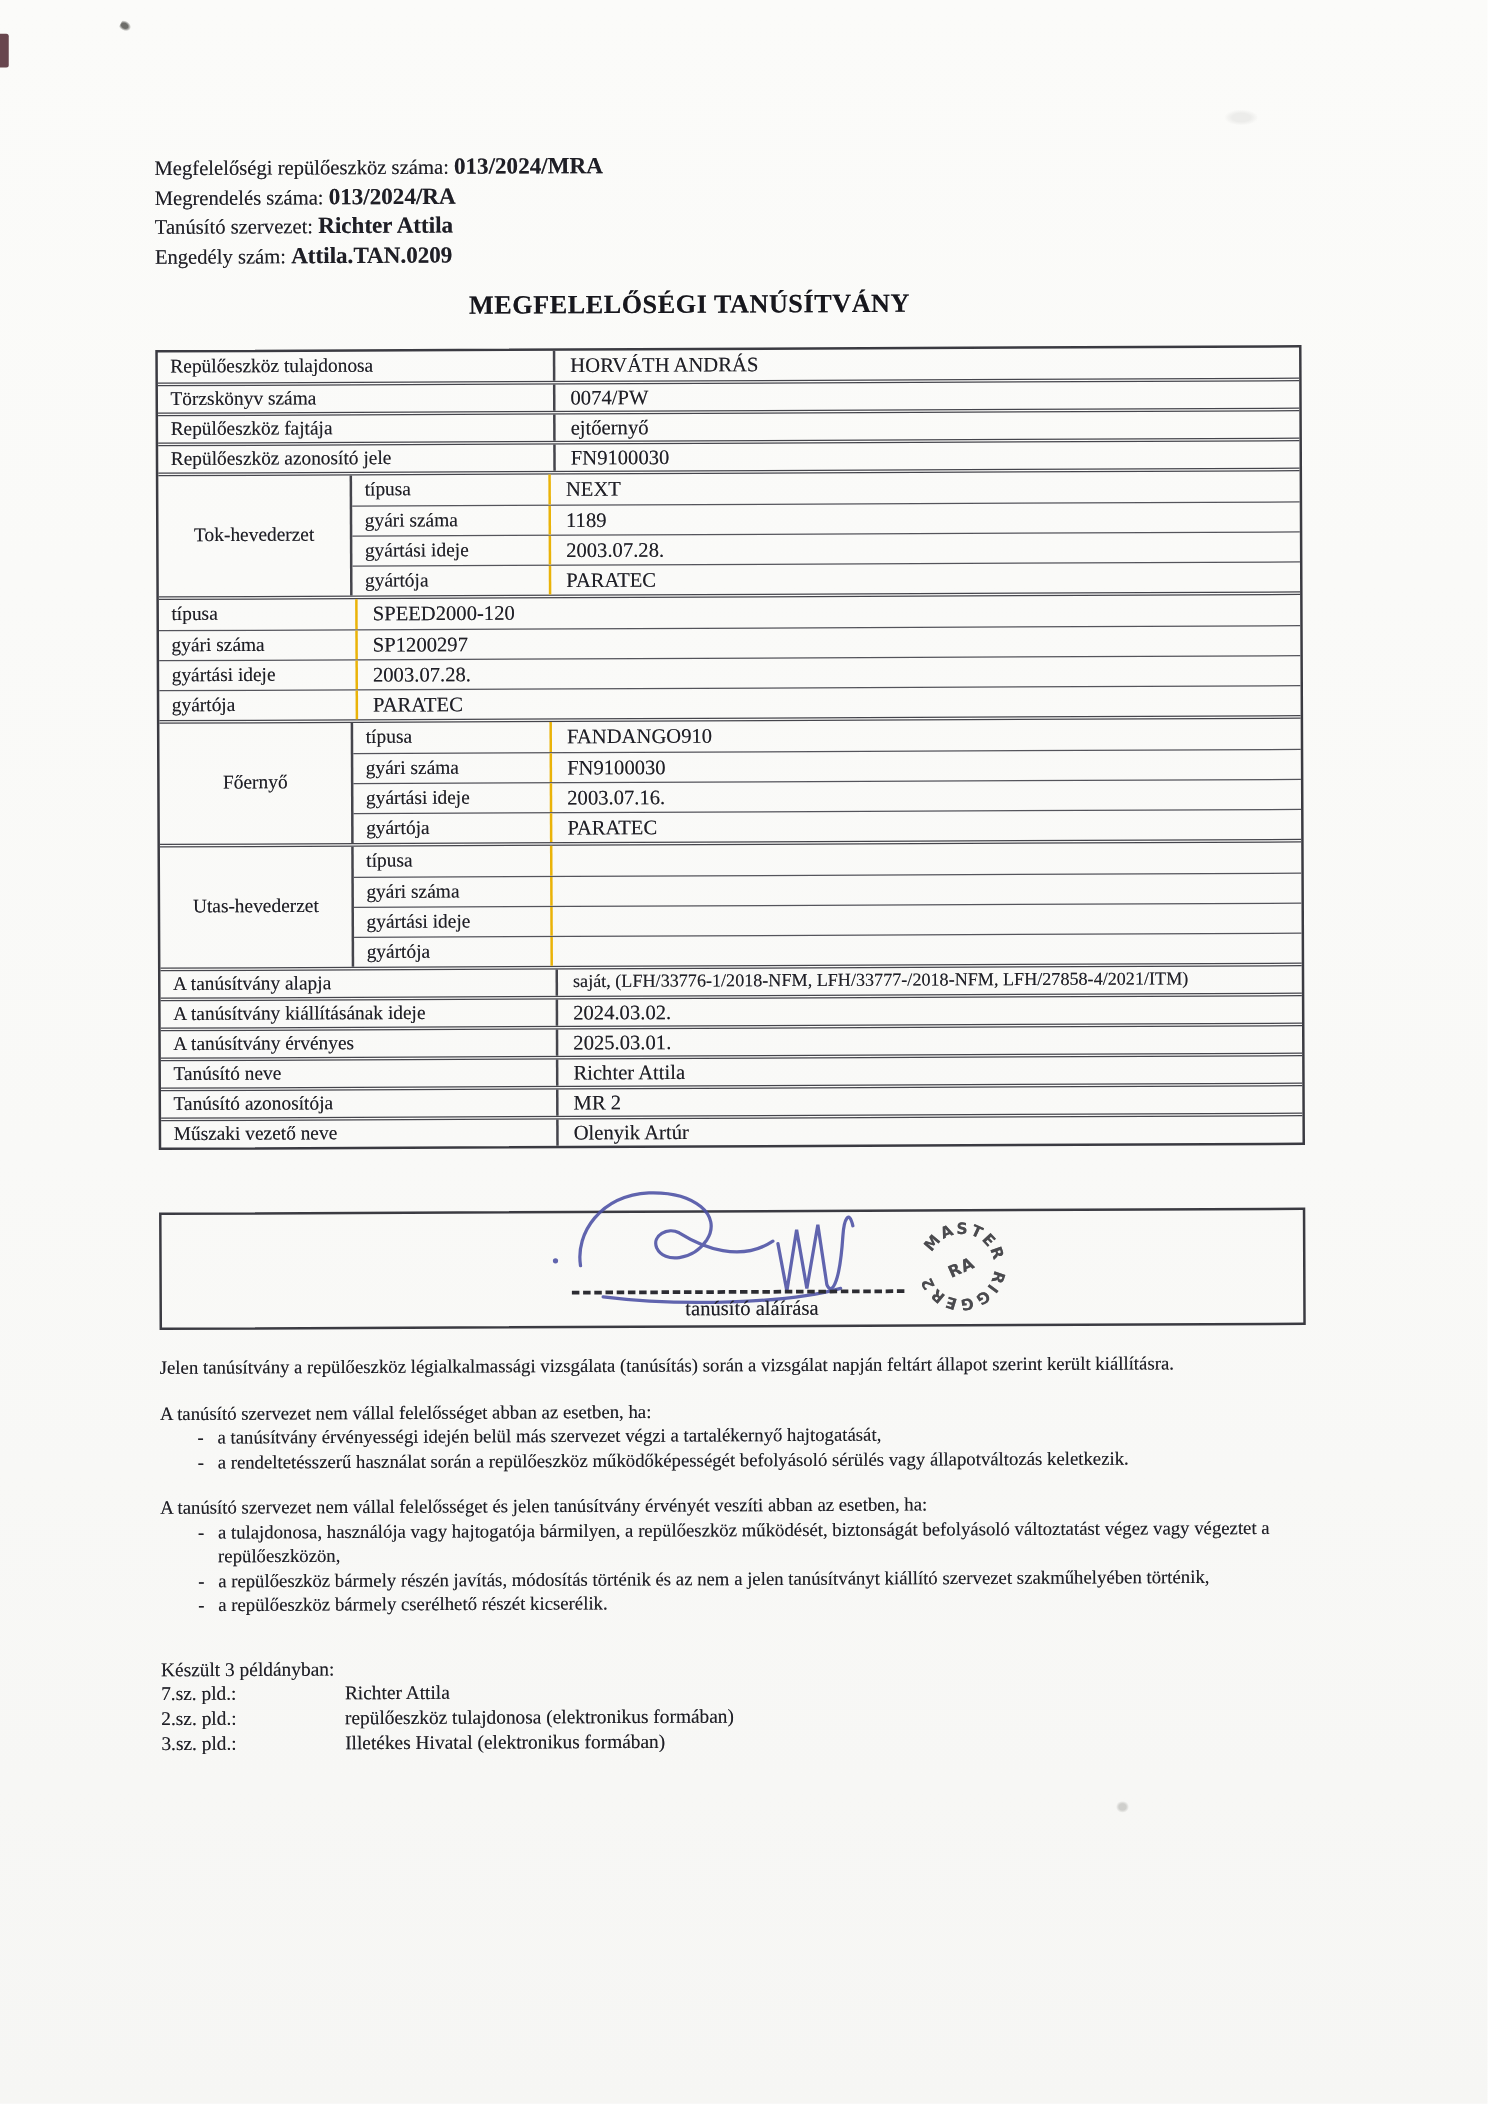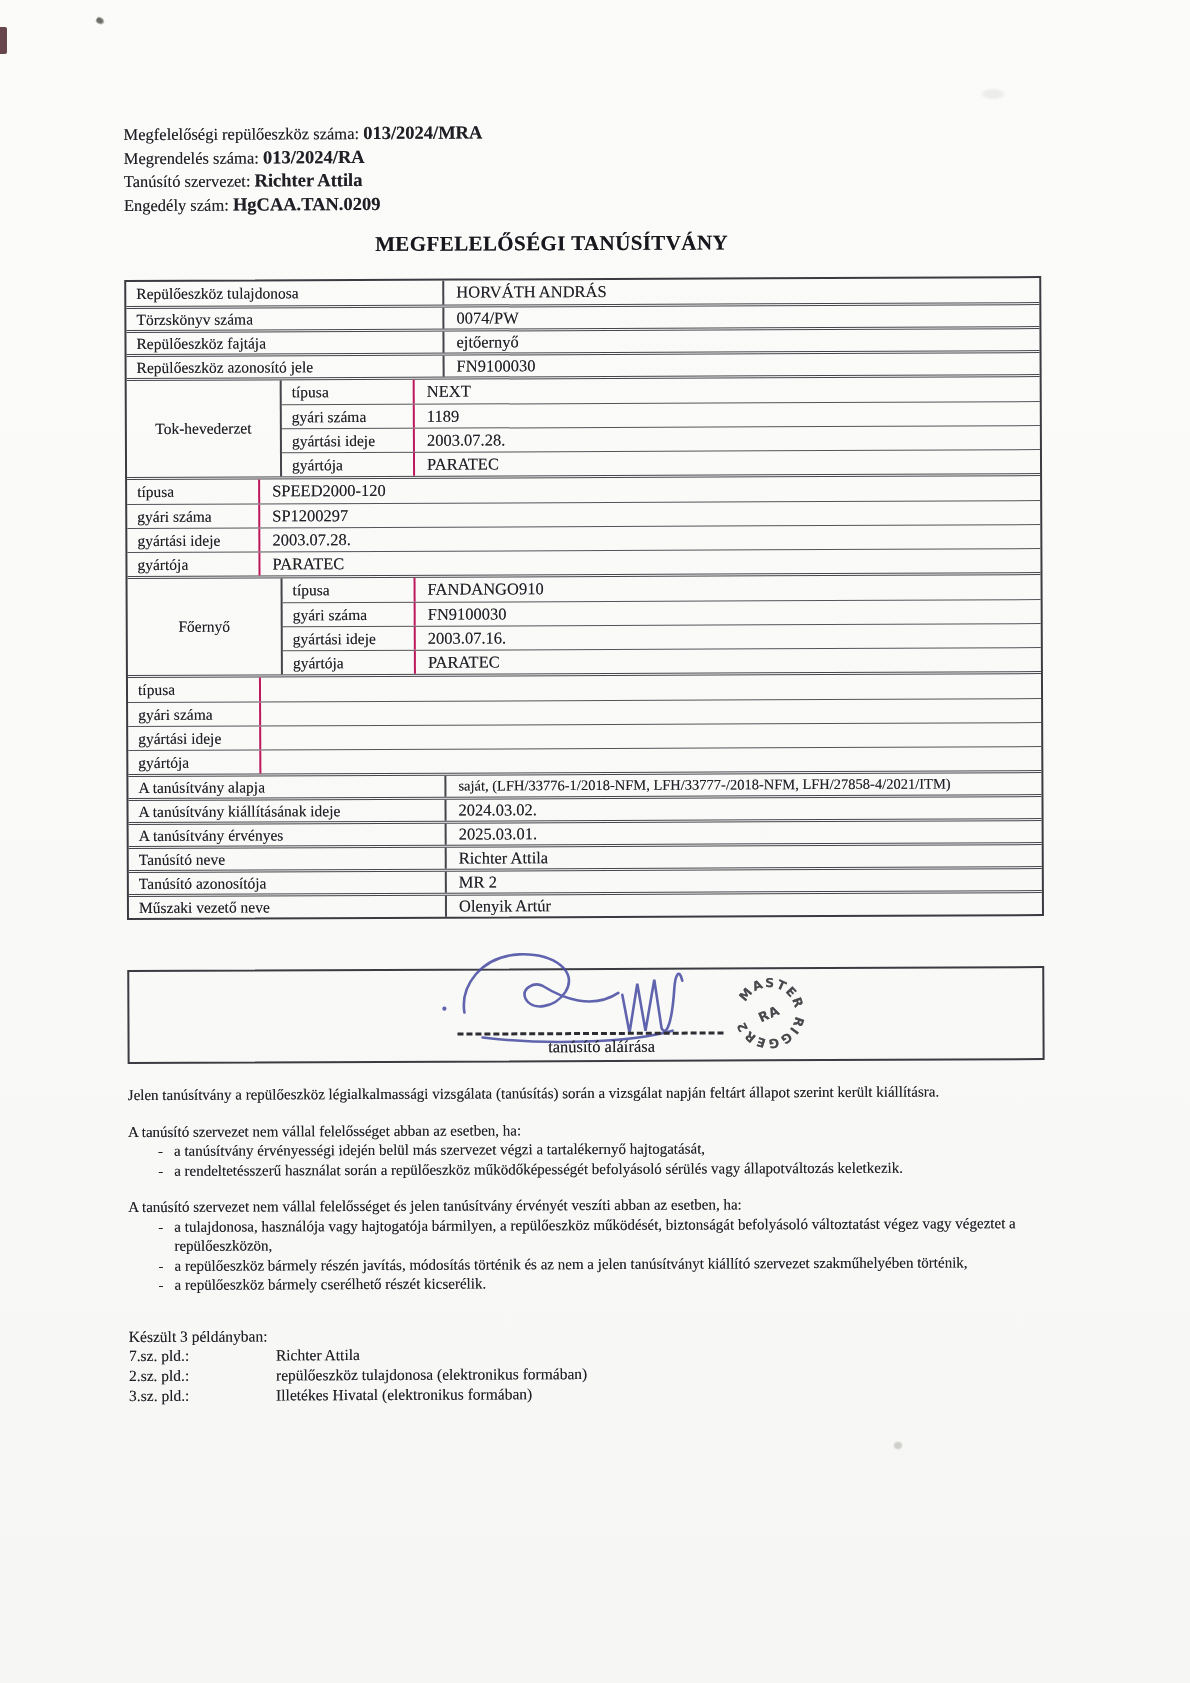--- a/index.html
+++ b/index.html
@@ -47,21 +47,21 @@
   .tlabel { width:318px; border-right:2px solid #45454c; font-size:15.5px;
     display:flex; align-items:center; padding-left:10px; }
   .tval { flex:1; font-size:16.5px; display:flex; align-items:center; padding-left:12px; }
   .tval.small { font-size:14.5px; white-space:nowrap; }
   .gcell { width:155px; border-right:2px solid #45454c; font-size:15.5px;
     display:flex; align-items:center; justify-content:center; text-align:left;
     white-space:pre-line; line-height:1.1; }
   .gsub { flex:1; }
   .srow { display:flex; height:24px; }
   .srow + .srow { border-top:1px solid #54545b; }
-  .slabel { width:133px; border-right:2px solid #be185d; font-size:15.5px;
+  .slabel { width:159px; border-right:2px solid #eab308; font-size:15.5px;
     display:flex; align-items:center; padding-left:10px; }
   .sval { flex:1; font-size:16.5px; display:flex; align-items:center; padding-left:12px; }
 
   
   .sig-box { position:absolute; left:123px; top:968px; width:917px; height:94px;
     border:2px solid #3b3b42; }
   .sig-dashes { position:absolute; left:328px; top:62px; width:266px;
     border-top:3px dashed #2c2c32; }
   .sig-caption { position:absolute; left:352px; top:67px; width:240px; text-align:center;
     font-size:16.5px; }
@@ -91,21 +91,21 @@
   <div class="corner-chip"></div>
   <div class="smudge-tr"></div>
   <div class="dot-br"></div>
 
   <div class="content">
 
     <div class="header-block">
       <div><span>Megfelelőségi repülőeszköz száma:</span> <span class="hval">013/2024/MRA</span></div>
       <div><span>Megrendelés száma:</span> <span class="hval">013/2024/RA</span></div>
       <div><span>Tanúsító szervezet:</span> <span class="hval">Richter Attila</span></div>
-      <div><span>Engedély szám:</span> <span class="hval">HgCAA.TAN.0209</span></div>
+      <div><span>Engedély szám:</span> <span class="hval">Attila.TAN.0209</span></div>
     </div>
 
     <div class="title">MEGFELELŐSÉGI TANÚSÍTVÁNY</div>
 
     <div class="cert-table">
 
       <div class="trow">
         <div class="tlabel">Repülőeszköz tulajdonosa</div>
         <div class="tval">HORVÁTH ANDRÁS</div>
       </div>
@@ -181,20 +181,21 @@
             <div class="sval">2003.07.16.</div>
           </div>
           <div class="srow">
             <div class="slabel">gyártója</div>
             <div class="sval">PARATEC</div>
           </div>
         </div>
       </div>
 
       <div class="tgroup">
+        <div class="gcell">Utas-hevederzet</div>
         <div class="gsub">
           <div class="srow">
             <div class="slabel">típusa</div>
             <div class="sval"></div>
           </div>
           <div class="srow">
             <div class="slabel">gyári száma</div>
             <div class="sval"></div>
           </div>
           <div class="srow">

